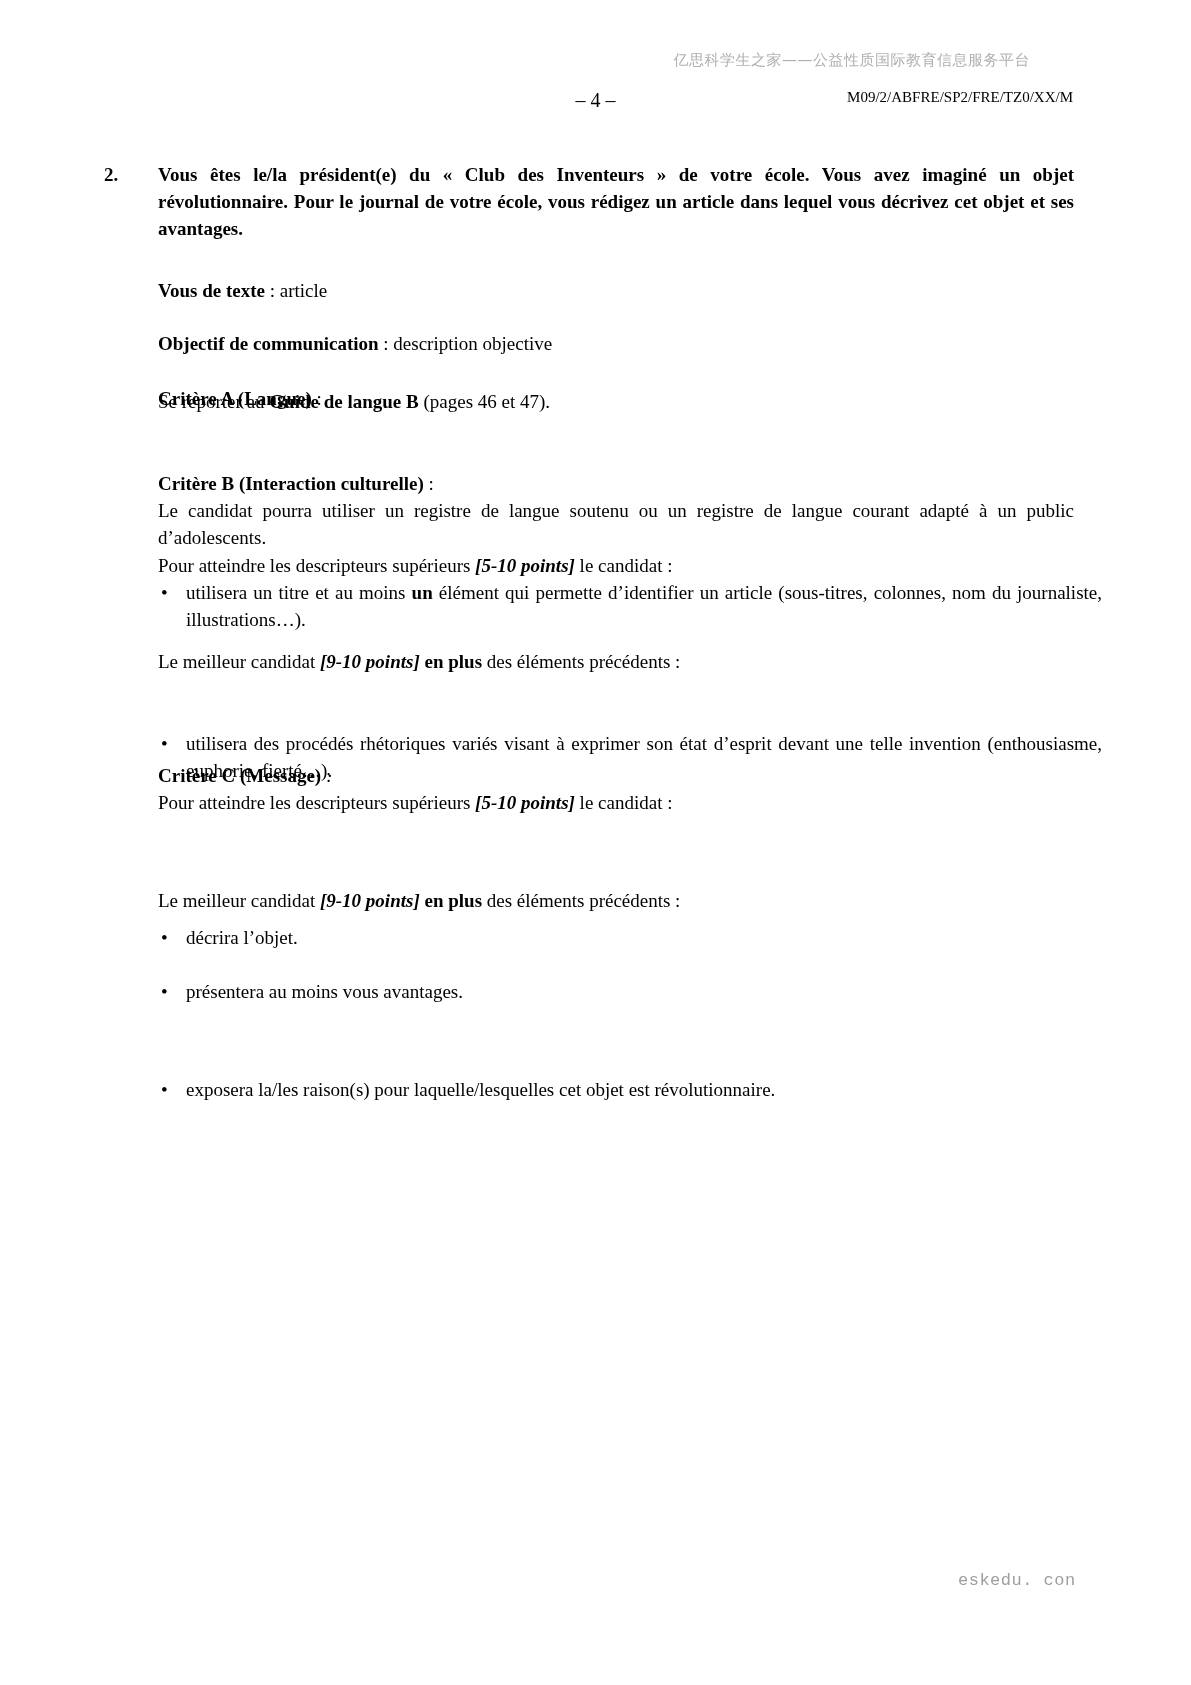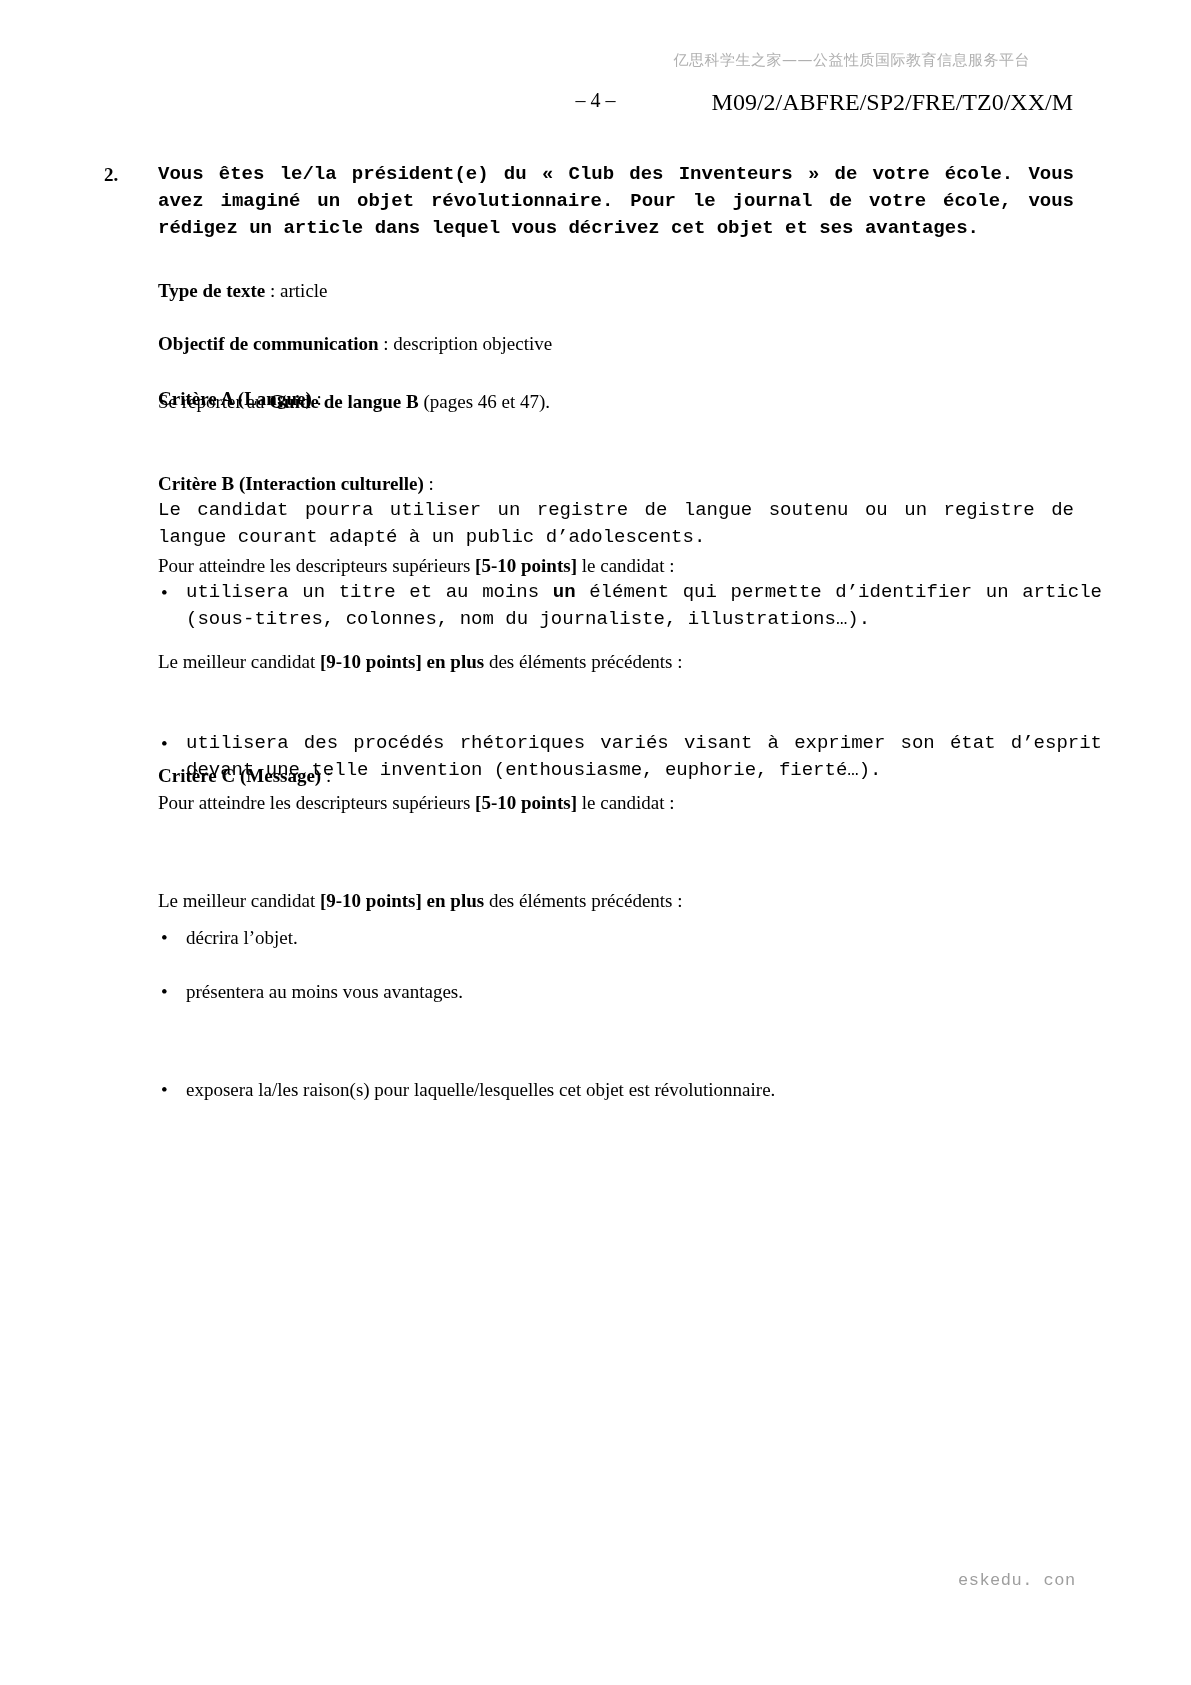--- a/index.html
+++ b/index.html
@@ -17,30 +17,30 @@
     font-family:"DejaVu Sans","Liberation Sans",sans-serif;
     font-size:15px;color:#b0b0b0;letter-spacing:0.5px;
     white-space:nowrap;
   }
   .page-num{
     position:absolute;top:89px;left:0;width:1191px;
     text-align:center;font-size:20px;
   }
   .paper-code{
     position:absolute;top:89px;right:118px;
-    font-size:24px;white-space:nowrap;
+    font-size:15px;white-space:nowrap;
   }
   .body{
     position:absolute;left:158px;top:0;width:916px;
     font-size:19px;line-height:27px;
   }
   .block{position:absolute;left:0;width:916px;margin:0;}
-  .just{text-align:justify;font-family:Liberation Mono, monospace;}
+  .just{text-align:justify;}
   .b{font-weight:bold;}
-  .bi{font-weight:bold;}
+  .bi{font-weight:bold;font-style:italic;}
   .qnum{
     position:absolute;left:-54px;top:0;
     font-weight:bold;
   }
   .bullet-item{padding-left:28px;position:relative;}
   .bullet{position:absolute;left:3px;top:0;}
   p{margin:0;}
   .eskedu{
     position:absolute;top:1571px;left:958px;
     font-family:Liberation Mono, monospace;
@@ -58,21 +58,21 @@
   <div class="page-num">– 4 –</div>
   <div class="paper-code">M09/2/ABFRE/SP2/FRE/TZ0/XX/M</div>
 
   <div class="body">
 
     <div class="block" style="top:161px">
       <span class="qnum">2.</span>
       <p class="just b">Vous êtes le/la président(e) du « Club des Inventeurs » de votre école.  Vous avez imaginé un objet révolutionnaire.  Pour le journal de votre école, vous rédigez un article dans lequel vous décrivez cet objet et ses avantages.</p>
     </div>
 
-    <p class="block" style="top:277px"><span class="b">Type de texte</span><span> : </span><span>article</span></p>
+    <p class="block" style="top:277px"><span class="b">Vous de texte</span><span> : </span><span>article</span></p>
 
     <p class="block" style="top:385px"><span class="b">Critère A (Langue)</span><span> :</span></p>
 
     <p class="block" style="top:330px"><span class="b">Objectif de communication</span><span> : </span><span>description objective</span></p>
     <p class="block" style="top:388px"><span>Se reporter au </span><span class="b">Guide de langue B</span><span> (pages 46 et 47).</span></p>
 
     <p class="block just" style="top:497px">Le candidat pourra utiliser un registre de langue soutenu ou un registre de langue courant adapté à un public d’adolescents.</p>
     <p class="block" style="top:470px"><span class="b">Critère B (Interaction culturelle)</span><span> :</span></p>
     <p class="block" style="top:552px"><span>Pour atteindre les descripteurs supérieurs </span><span class="bi">[5-10 points]</span><span> le candidat :</span></p>
     <div class="block bullet-item" style="top:579px">

